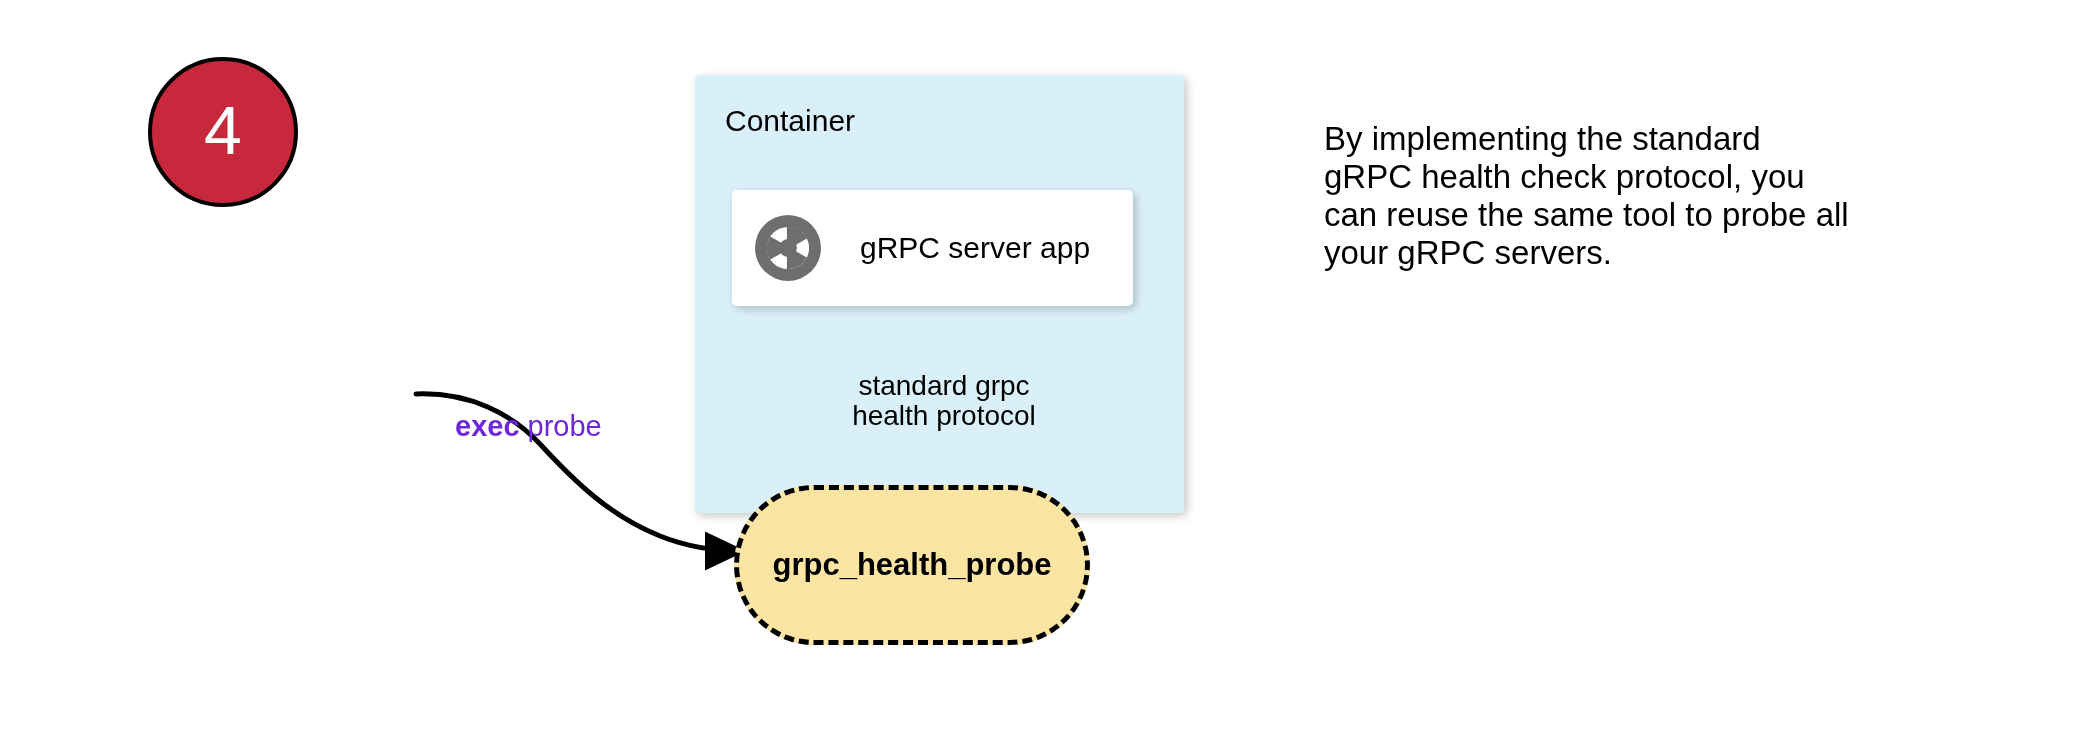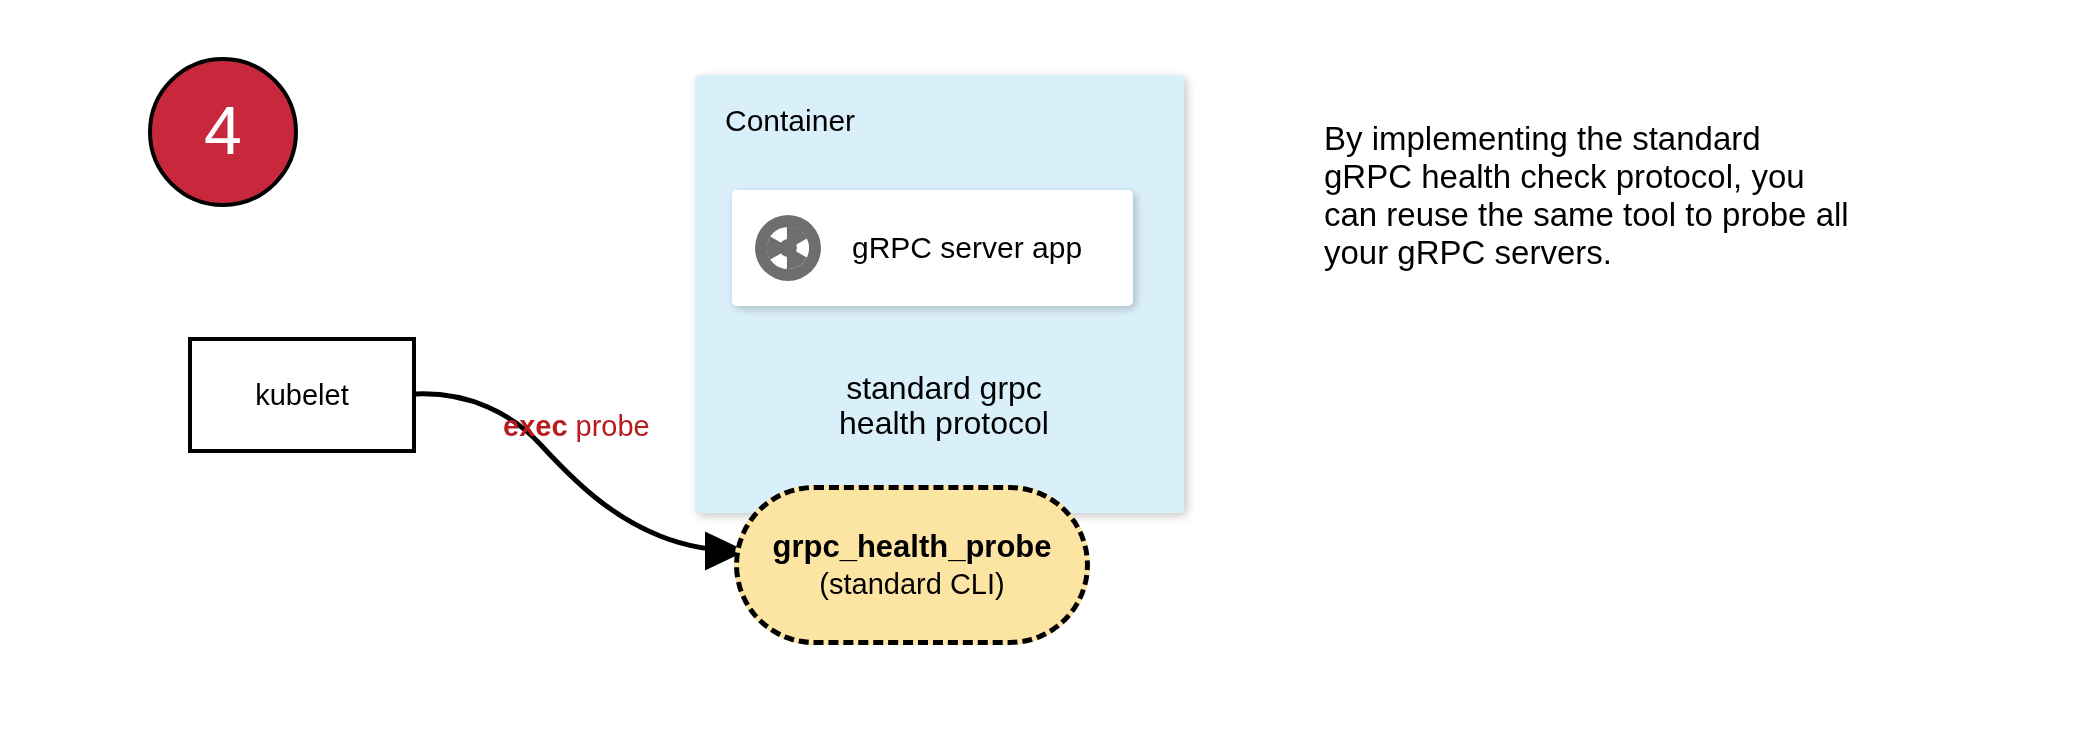--- a/index.html
+++ b/index.html
@@ -101,21 +101,21 @@
     align-items: center;
   }
   .server-icon {
     flex: 0 0 auto;
     margin-left: 23px;
     width: 66px;
     height: 66px;
     display: block;
   }
   .server-label {
-    margin-left: 31px;
+    margin-left: 39px;
     font-size: 30px;
     line-height: 1;
     color: #000000;
   }
 
   
   .probe-pill {
     position: absolute;
     left: 734px;
     top: 485px;
@@ -143,36 +143,35 @@
     margin-top: 2px;
   }
 
   
   .protocol-label {
     position: absolute;
     left: 824px;
     top: 371px;
     width: 240px;
     text-align: center;
-    font-size: 32px;
+    font-size: 28px;
     line-height: 1.08;
     color: #000000;
     white-space: pre-line;
   }
 
   
   .exec-label {
     position: absolute;
     left: 455px;
     top: 412px;
     font-size: 29px;
     line-height: 1;
-    color: #b91c1c;
+    color: #6d28d9;
     white-space: nowrap;
-    margin-left: 48px;
   }
   .exec-label b { font-weight: bold; }
 
   
   .note-text {
     position: absolute;
     left: 1324px;
     top: 120px;
     width: 600px;
     font-size: 33px;
@@ -206,23 +205,20 @@
              C 575,482 610,516 660,536
              C 690,548 720,551 742,551" fill="none" stroke="#000000" stroke-width="5" stroke-linecap="round" marker-end="url(#arrowFilled)"></path>
 
     <path d="M 940,484 L 940,318" fill="none" stroke="#000000" stroke-width="5" marker-end="url(#arrowFilled)"></path>
   </svg>
 
   <div class="step-badge">
     <span class="step-badge-num">4</span>
   </div>
 
-  <div class="kubelet-box">
-    <span class="kubelet-label">kubelet</span>
-  </div>
 
   <div class="container-panel">
     <div class="container-title">Container</div>
   </div>
 
   <div class="server-card">
     <svg class="server-icon" viewBox="0 0 100 100">
       <circle cx="50" cy="50" r="50" fill="#6E6E6E"></circle>
       <g fill="#ffffff">
         <circle cx="50" cy="50" r="32" fill="#ffffff"></circle>
@@ -248,21 +244,20 @@
       <circle cx="50" cy="50" r="11" fill="#6E6E6E"></circle>
     </svg>
     <span class="server-label">gRPC server app</span>
   </div>
 
   <div class="protocol-label">standard grpc
 health protocol</div>
 
   <div class="probe-pill">
     <span class="probe-title">grpc_health_probe</span>
-    <span class="probe-sub">(standard CLI)</span>
   </div>
 
   <div class="exec-label"><b>exec</b><span> probe</span></div>
 
   <div class="note-text">By implementing the standard
 gRPC health check protocol, you
 can reuse the same tool to probe all
 your gRPC servers.</div>
 
 </div>

